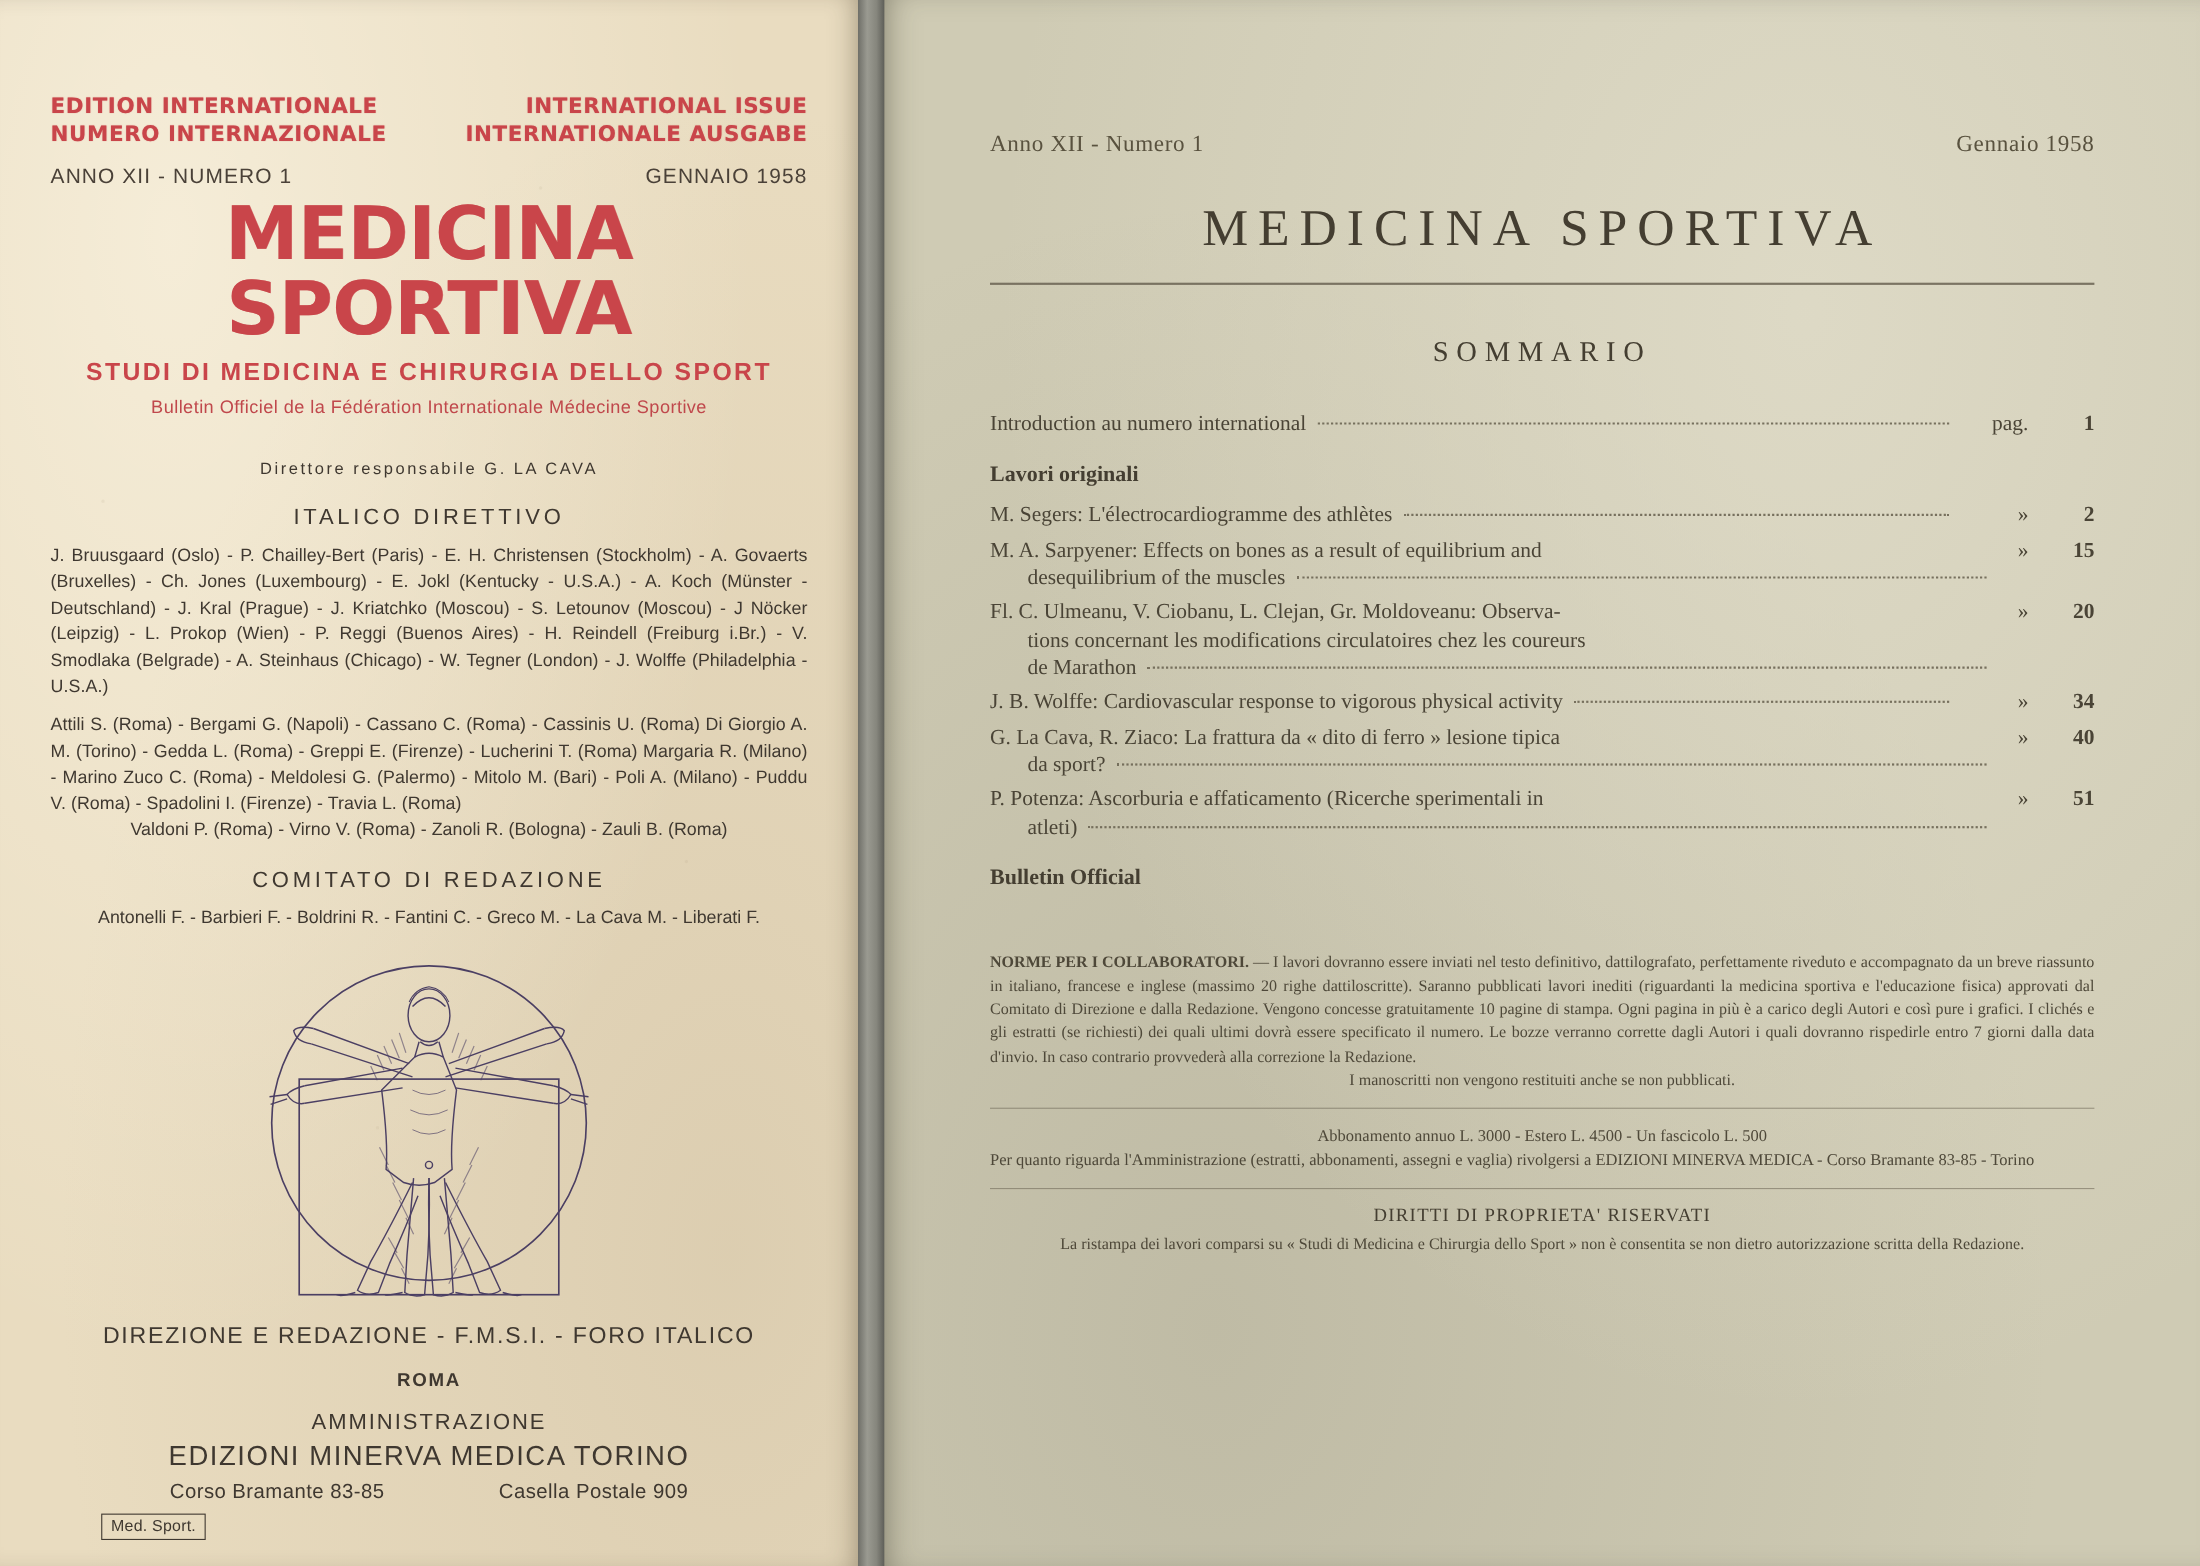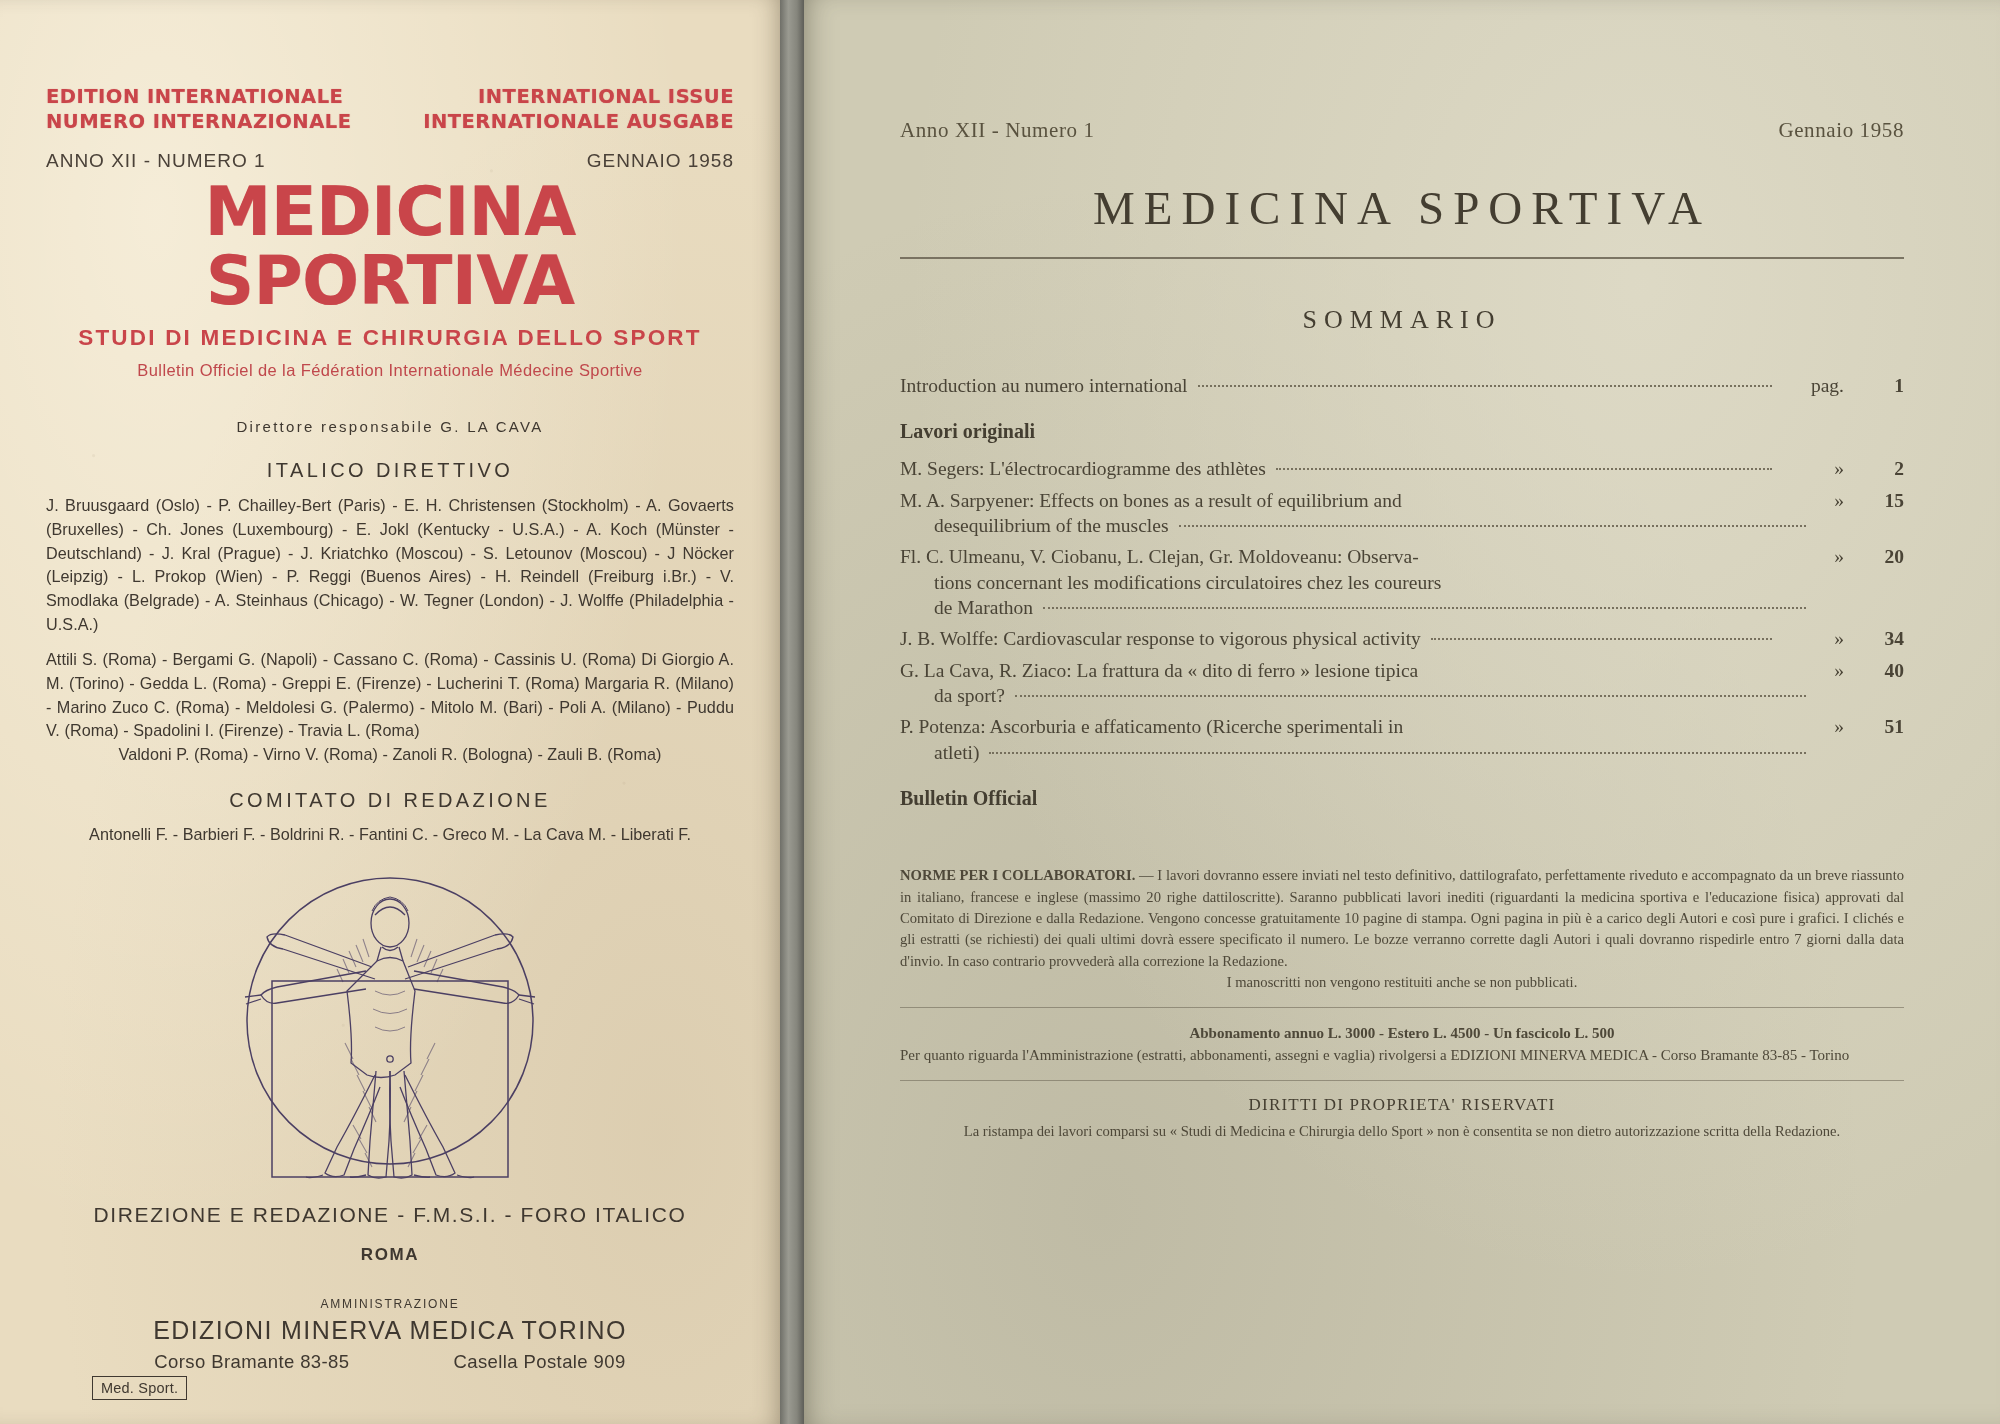--- a/index.html
+++ b/index.html
@@ -109,21 +109,21 @@
     margin-top:11px;font-size:16.2px;line-height:1.47;color:#3f3830;text-align:center;
   }
 
   
   .figure-wrap{margin-top:16px;display:flex;justify-content:center;}
   .figure-wrap svg{display:block;}
 
   .imprint{margin-top:10px;text-align:center;color:#3f3830;}
   .imprint .l1{font-size:21px;letter-spacing:1.6px;}
   .imprint .l2{font-size:17px;letter-spacing:1.6px;margin-top:18px;font-weight:bold;}
-  .imprint .l3{font-size:12px;letter-spacing:1.8px;margin-top:32px;text-align:center;}
+  .imprint .l3{font-size:20px;letter-spacing:1.8px;margin-top:17px;text-align:center;}
   .imprint .l4{font-size:25px;letter-spacing:1.4px;margin-top:5px;}
   .imprint .l5{display:flex;justify-content:center;gap:104px;font-size:18.5px;margin-top:6px;letter-spacing:.4px;}
 
   .stamp{
     position:absolute;left:92px;bottom:24px;
     border:1.6px solid #3f3830;
     padding:3px 8px;font-size:14.5px;letter-spacing:.2px;color:#3f3830;
     background:rgba(233,220,192,.4);
   }
 
@@ -156,21 +156,21 @@
   .toc-cont{padding-left:34px;}
   .toc-group{font-weight:700;margin:20px 0 12px;font-size:20px;color:#443e31;}
 
   .norme{
     margin-top:54px;font-size:14.6px;line-height:1.47;text-align:justify;color:#4e4839;
     font-family:"Liberation Serif", serif;
   }
   .norme b{font-weight:700;}
   .norme .ctr{text-align:center;display:block;}
   .sub-block{margin-top:14px;font-size:15px;line-height:1.5;text-align:justify;color:#4e4839;}
-  .sub-block .ctr{text-align:center;display:block;font-weight:700;}
+  .sub-block .ctr{text-align:center;display:block;font-weight:400;}
   .rights-head{margin-top:14px;text-align:center;font-size:17px;letter-spacing:1.2px;color:#443e31;}
   .rights-body{margin-top:6px;font-size:14.6px;line-height:1.5;text-align:center;color:#4e4839;}
   .mini-rule{height:1px;background:#6a6352;opacity:.55;margin:13px 0;}
 </style>
 </head>
 <body>
 
 <div class="spread">
 
   <div class="page-left">

